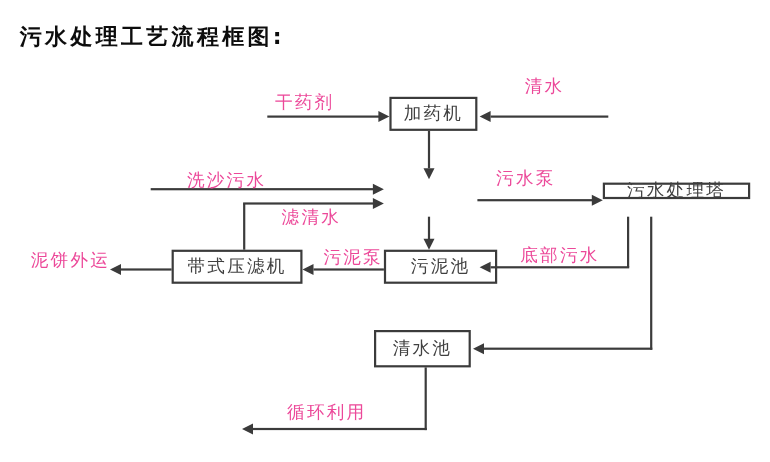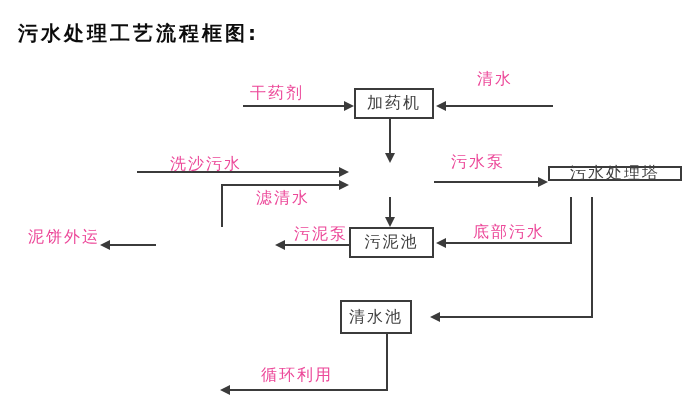--- a/index.html
+++ b/index.html
@@ -40,26 +40,29 @@
 
   <div class="node" style="left:354px;top:88px;width:80px;height:31px;">
     <span>加药机</span>
   </div>
 
 
   <div class="node" style="left:548px;top:166px;width:134px;height:15px;">
     <span>污水处理塔</span>
   </div>
 
-  <div class="node" style="left:349px;top:227px;width:85px;height:31px;text-align:center;">
+  <div class="node" style="left:349px;top:227px;width:103px;height:31px;text-align:center;">
     <span>污泥池</span>
   </div>
 
+  <div class="node" style="left:156px;top:227px;width:119px;height:31px;">
+    <span>带式压滤机</span>
+  </div>
 
-  <div class="node" style="left:340px;top:300px;width:72px;height:34px;">
+  <div class="node" style="left:340px;top:300px;width:88px;height:34px;">
     <span>清水池</span>
   </div>
 
   <div class="line hline" style="left:243px;top:105px;width:103px;"></div>
   <div class="arr right" style="left:344px;top:101px;"></div>
   <div class="lbl" style="left:250px;top:84px;">干药剂</div>
 
   <div class="line hline" style="left:446px;top:105px;width:107px;"></div>
   <div class="arr left" style="left:436px;top:101px;"></div>
   <div class="lbl" style="left:477px;top:70px;">清水</div>

